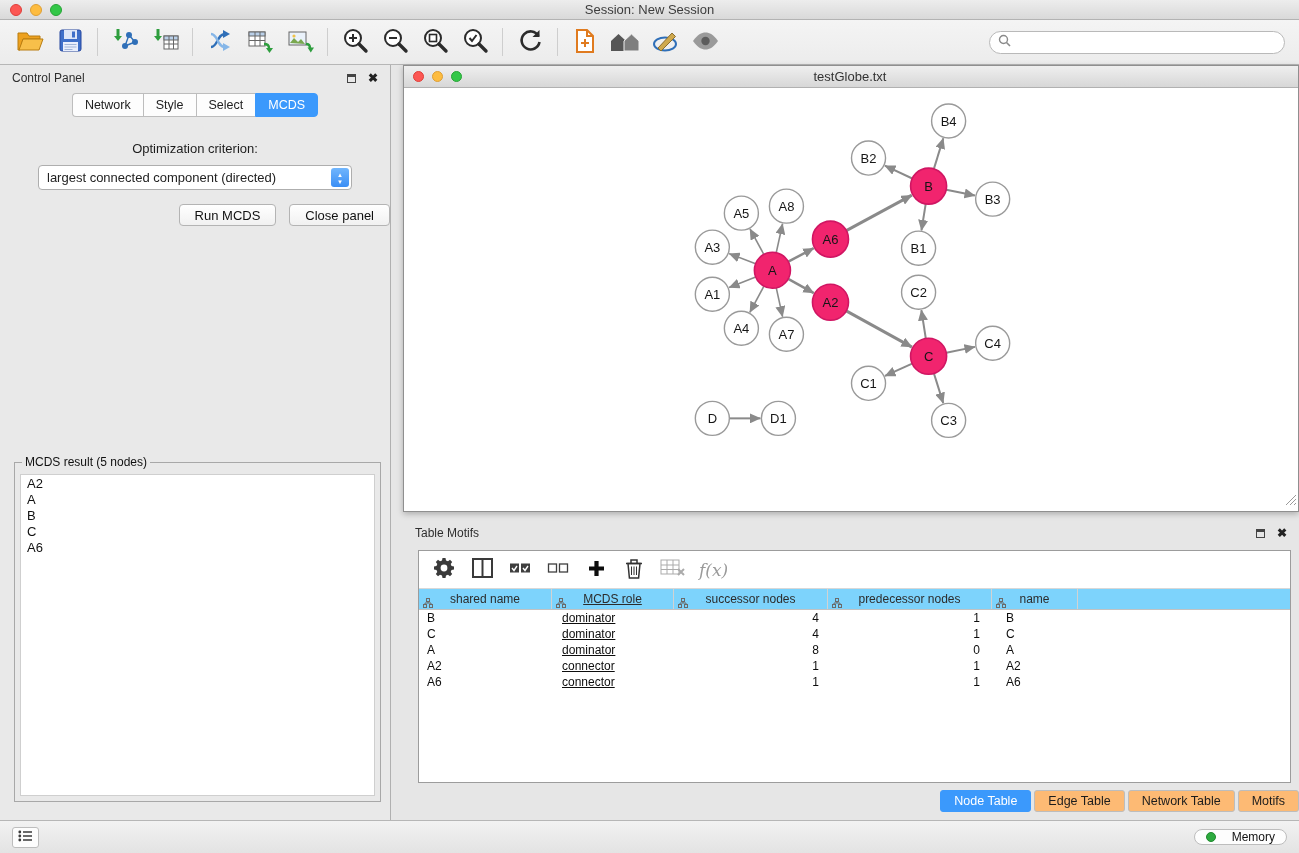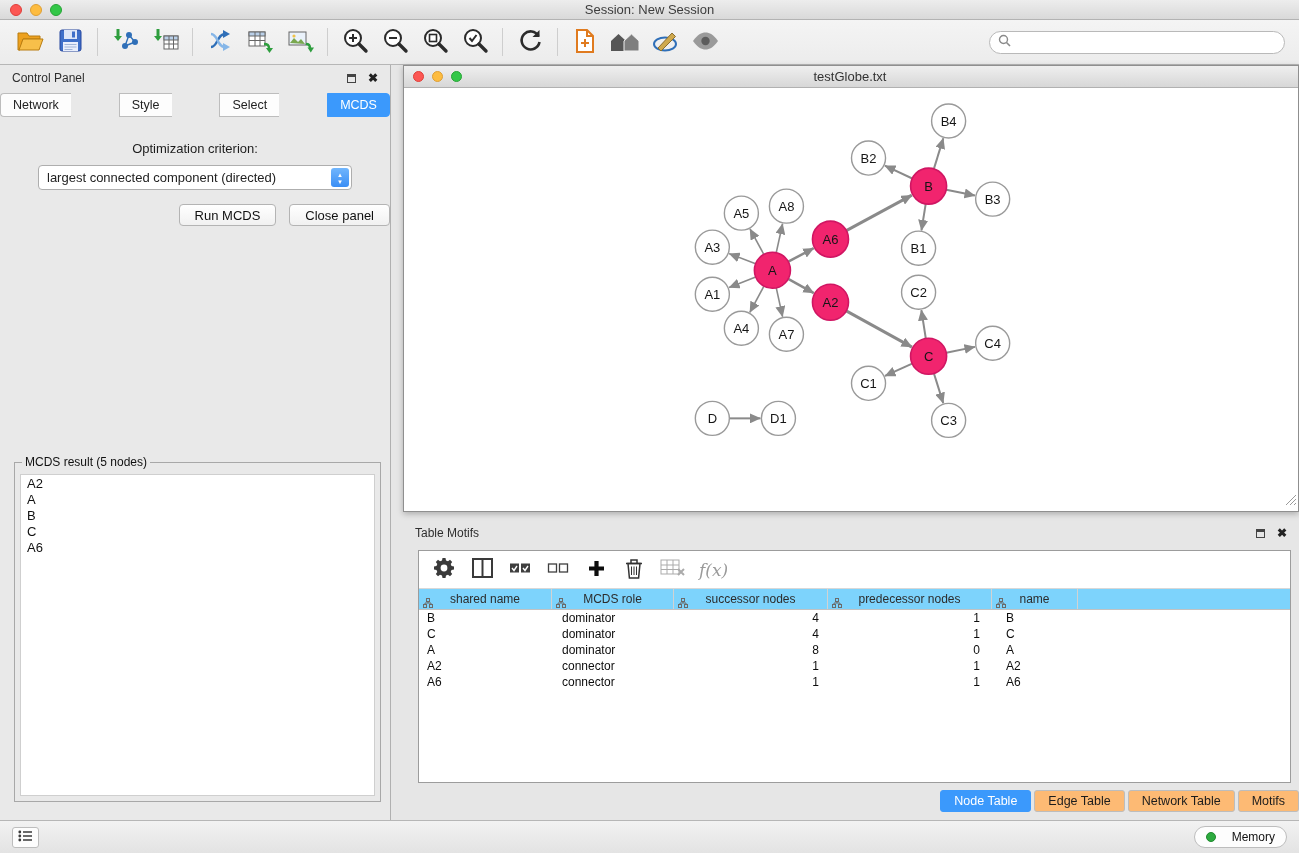--- a/index.html
+++ b/index.html
@@ -65,21 +65,21 @@
   .panel-header {
     height:26px; display:flex; align-items:center;
     padding:0 12px; font-size:12px; color:#2e2e2e;
   }
   .win-icons { margin-left:auto; display:flex; align-items:center; gap:12px; }
   .float-icon {
     width:9px; height:9px; border:1px solid #444; border-top:3px solid #444;
     display:inline-block; cursor:pointer;
   }
   .close-x { font-size:12px; font-weight:bold; color:#222; cursor:pointer; line-height:1; }
-  .cp-tabs { display:flex; justify-content:space-between; margin-top:2px; }
+  .cp-tabs { display:flex; justify-content:center; margin-top:2px; }
   .cp-tab {
     font-size:12.5px; padding:4px 12px; background:#fdfdfd;
     border:1px solid #bdbdbd; border-right:none; color:#222; cursor:pointer;
   }
   .cp-tab:first-child { border-radius:4px 0 0 4px; }
   .cp-tab:last-child  { border-right:1px solid #bdbdbd; border-radius:0 4px 4px 0; }
   .cp-tab.active { background:#3b99fc; border-color:#3b99fc; color:#fff; }
   .opt-label { text-align:center; font-size:13px; margin-top:24px; color:#1d1d1d; }
   .dropdown {
     margin:9px auto 0; width:314px; height:25px;
@@ -152,21 +152,21 @@
   .t-head { display:flex; height:21px; background:#7dd3fc; border-bottom:1px solid #c2c2c2; }
   .th {
     position:relative; text-align:center; font-size:12px; line-height:21px;
     color:#2c2c2c; border-right:1px solid #d2d2d2; cursor:pointer;
   }
   .th .hier { position:absolute; left:4px; top:5px; }
   .th.fill, .td.fill { flex:1; border-right:none; cursor:default; }
   .t-body { height:172px; overflow:hidden; background:#fff; }
   .tr { display:flex; height:16px; line-height:16px; cursor:default; }
   .td { font-size:12px; color:#0d0d0d; white-space:nowrap; overflow:hidden; }
-  .col0 { width:133px; } .col1 { width:122px; } .col2 { width:154px; }
+  .col0 { width:133px; } .col1 { width:122px;text-decoration:underline; } .col2 { width:154px; }
   .col3 { width:164px; } .col4 { width:86px; }
   .td.col0 { padding-left:8px; }
   .td.col1 { padding-left:10px; }
   .td.col2 { text-align:right; padding-right:9px; }
   .td.col3 { text-align:right; padding-right:12px; }
   .td.col4 { padding-left:14px; }
   .tp-tabs { display:flex; justify-content:flex-end; gap:3px; margin-top:7px; }
   .tp-tab {
     font-size:12.5px; padding:3px 13px; background:#fdba74; color:#1c1c1c;
     border:1px solid #bdbdbd; border-radius:3px; cursor:pointer;
@@ -178,21 +178,21 @@
     background:linear-gradient(#f2f2f2,#e3e3e3);
     border-top:1px solid #b6b6b6;
     display:flex; align-items:center; padding:0 12px;
   }
   .sb-left {
     width:27px; height:21px; background:#fdfdfd;
     border:1px solid #bdbdbd; border-radius:3px;
     display:flex; align-items:center; justify-content:center; cursor:pointer;
   }
   .memory {
-    margin-left:auto; height:22px; padding:0 11px;
+    margin-left:auto; height:16px; padding:0 11px;
     background:#fdfdfd; border:1px solid #bdbdbd; border-radius:11px;
     display:flex; align-items:center; gap:16px;
     font-size:12px; color:#111; cursor:pointer;
     font-family:"Liberation Sans", sans-serif;
   }
   .memory .dot { width:10px; height:10px; border-radius:50%; background:#2daa3f; border:1px solid #1f8a2e; }
 </style>
 </head>
 <body>
 

